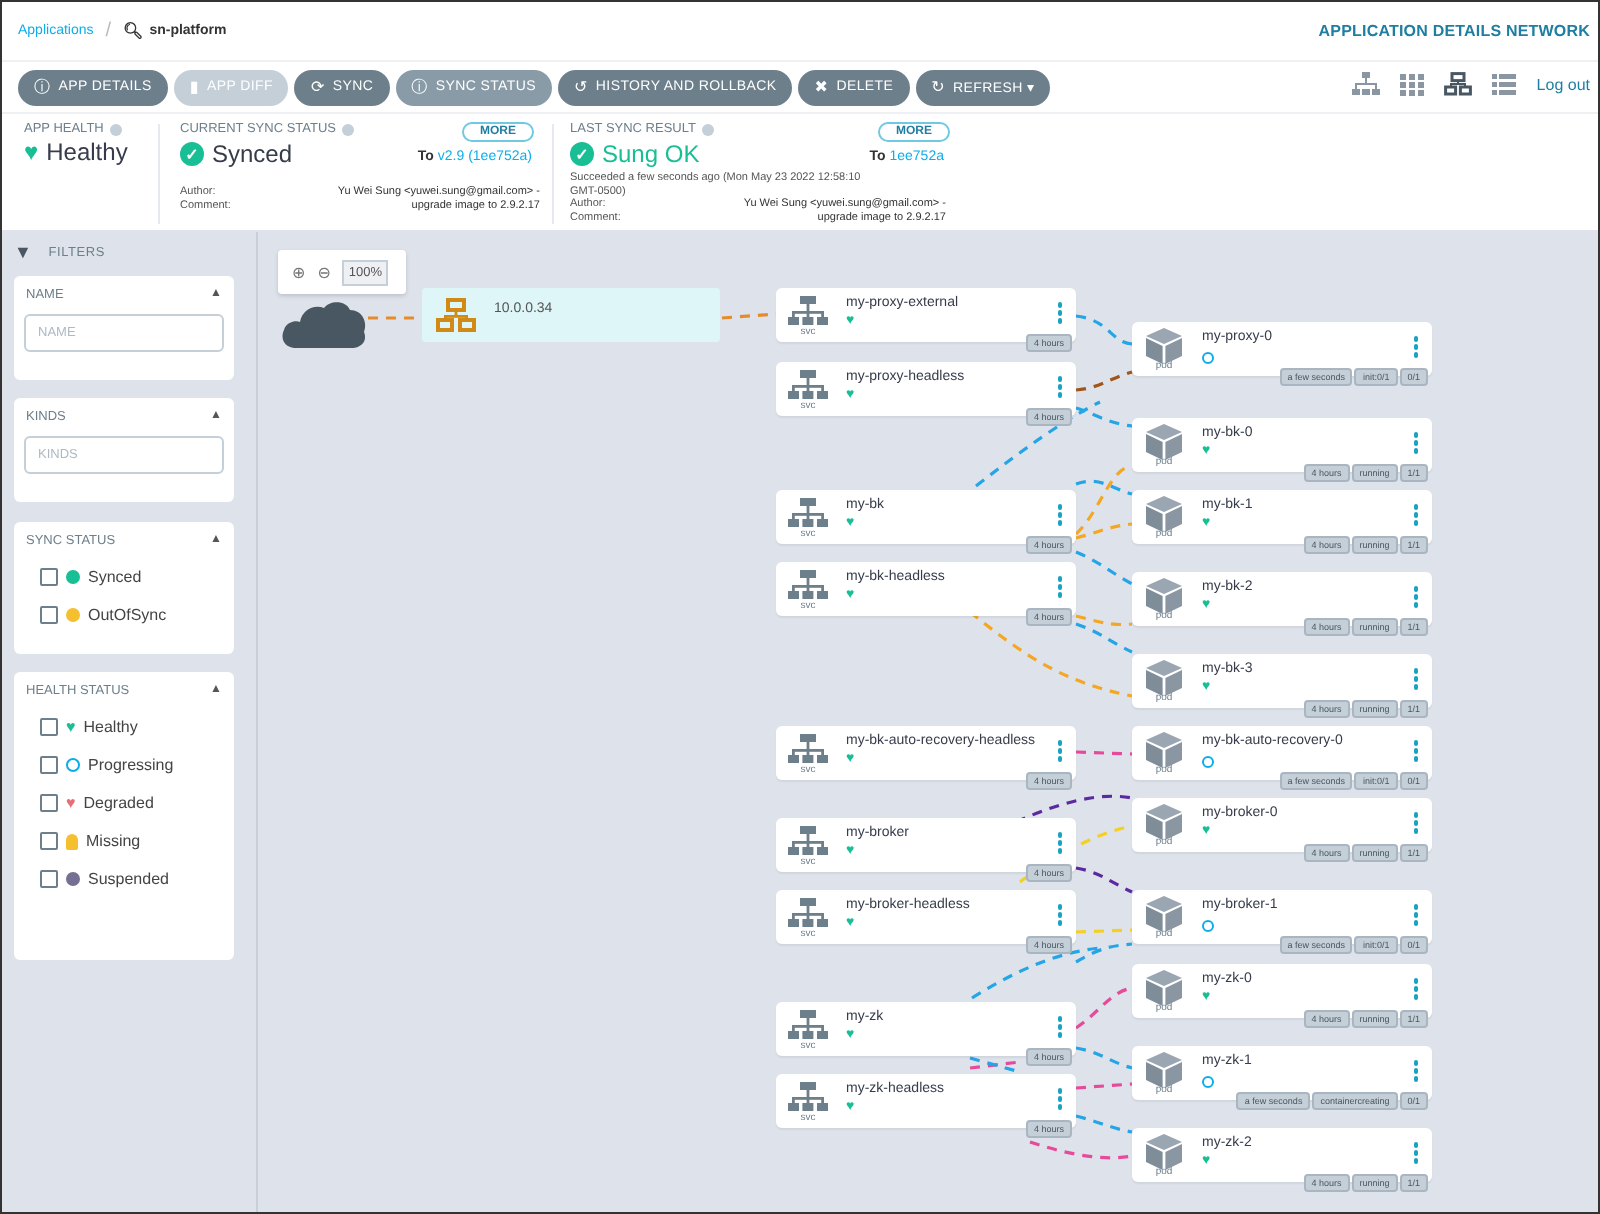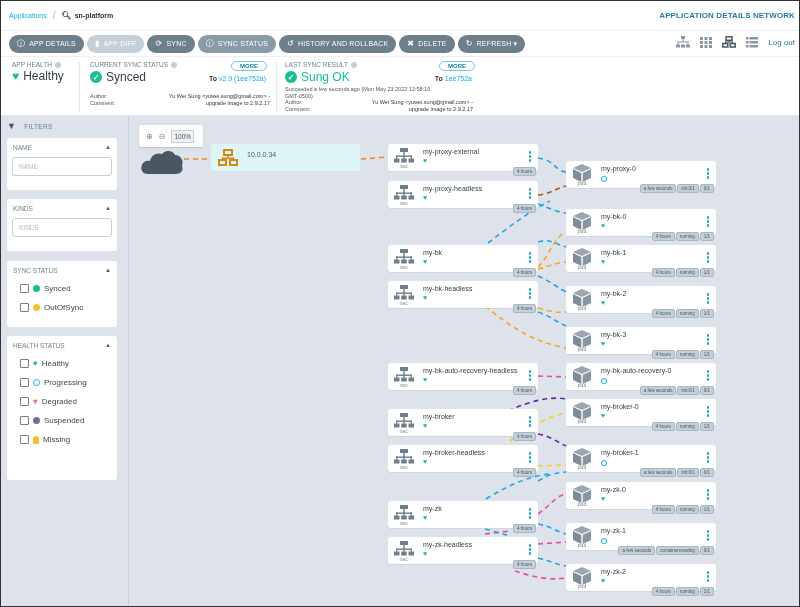--- a/index.html
+++ b/index.html
@@ -273,27 +273,27 @@
         <span class="ic-prog"></span>
         <span>Progressing</span>
       </div>
     <div class="cb-row">
         <span class="cb"></span>
         <span class="ic-degr">♥</span>
         <span>Degraded</span>
       </div>
     <div class="cb-row">
         <span class="cb"></span>
+        <span class="ic-miss"></span>
+        <span>Missing</span>
+      </div>
+    <div class="cb-row">
+        <span class="cb"></span>
         <span class="ic-susp"></span>
         <span>Suspended</span>
-      </div>
-    <div class="cb-row">
-        <span class="cb"></span>
-        <span class="ic-miss"></span>
-        <span>Missing</span>
       </div>
   </div>
 </div>
 
 <div class="graph">
   <svg class="edges" viewBox="0 0 671 492">
     <g fill="none" stroke-width="1.6" stroke-dasharray="5 4">
 
       <path d="M54 43 L80 43" stroke="#e48c2c"></path>
 

